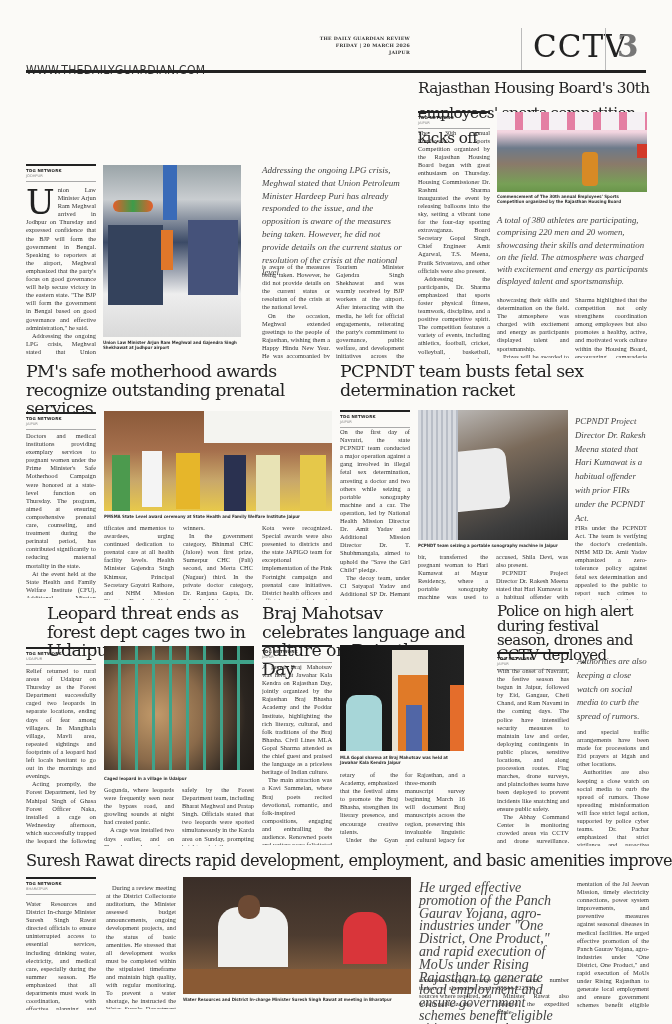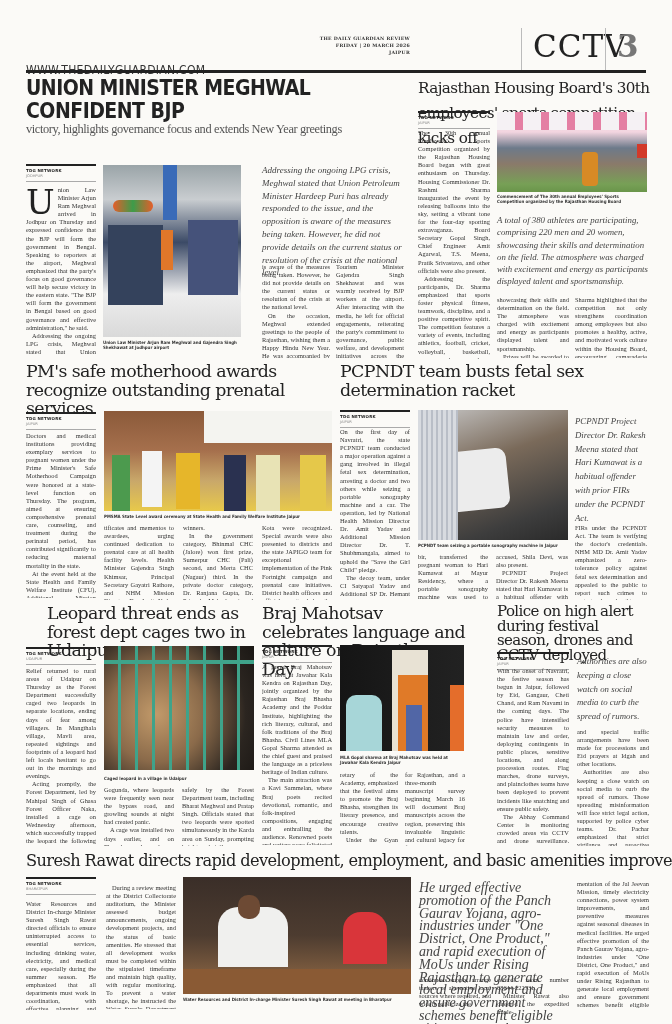--- a/index.html
+++ b/index.html
@@ -39,24 +39,22 @@
   <div>JAIPUR</div>
 </div>
 <div class="abs mast-divider" style="left:521px; top:28px; height:42px;"></div>
 <div class="abs mast-city">CCTV</div>
 <div class="abs mast-divider" style="left:605px; top:28px; height:42px;"></div>
 <div class="abs mast-page">3</div>
 <div class="abs site-url">WWW.THEDAILYGUARDIAN.COM</div>
 <div class="abs mast-rule"></div>
 
 <div class="abs h-sans" style="left:26px; top:77px; width:380px; font-size:21px; line-height:23px;">
-  <div>UNION MINISTER MEGHWAL CONFIDENT BJP</div>
 </div>
 <div class="abs deck" style="left:26px; top:123px; width:385px; font-size:12.4px; line-height:12.5px;">
-  <div>victory, highlights governance focus and extends New Year greetings</div>
 </div>
 <div class="abs byline" style="left:26px; top:164px; width:70px;">
   <span class="net">TDG NETWORK</span>
   <span class="loc">JODHPUR</span>
 </div>
 <div class="abs col" style="left:26px; top:186px; width:70px; height:170px;">
   <p><span class="dropcap">U</span><span>nion Law Minister Arjun Ram Meghwal arrived in Jodhpur on Thursday and expressed confidence that the BJP will form the government in Bengal. Speaking to reporters at the airport, Meghwal emphasized that the party's focus on good governance will help secure victory in the eastern state. "The BJP will form the government in Bengal based on good governance and effective administration," he said.</span></p>
   <p>Addressing the ongoing LPG crisis, Meghwal stated that Union Petroleum Minister Hardeep Puri has already responded to the issue, and the opposition</p>
 </div>
 <div class="abs photo" style="left:103px; top:165px; width:138px; height:172px; background: linear-gradient(180deg,#9aa4a8 0%,#c9cdd0 20%,#3b4a66 45%,#eeeeee 75%,#d9d9d9 100%);">

